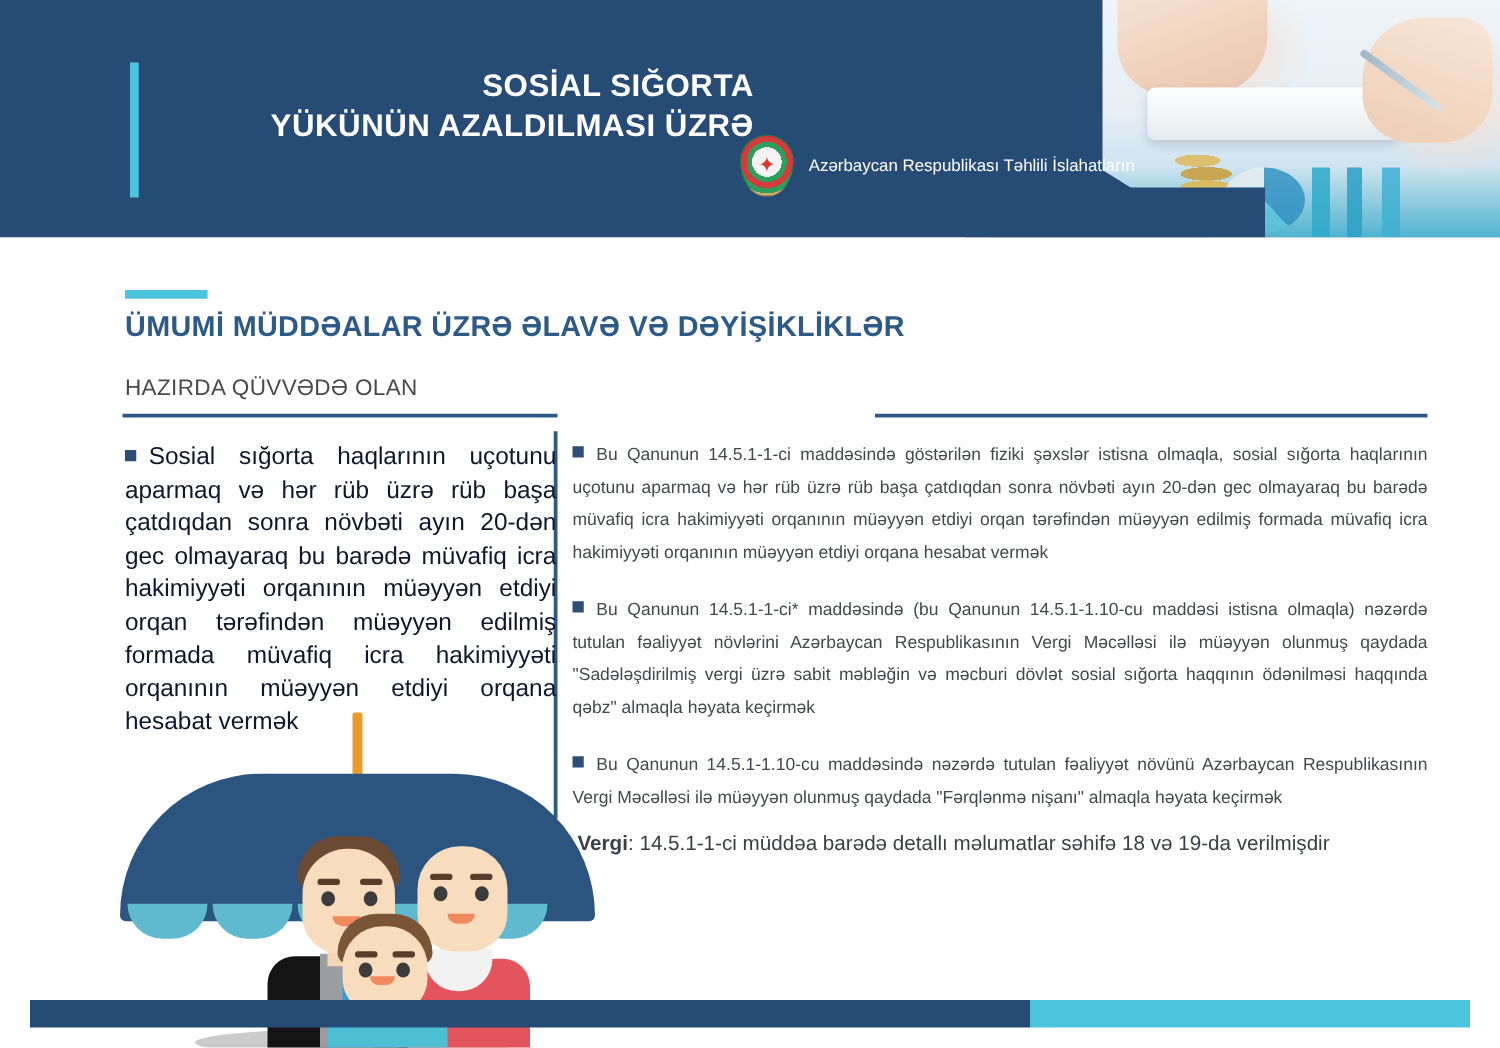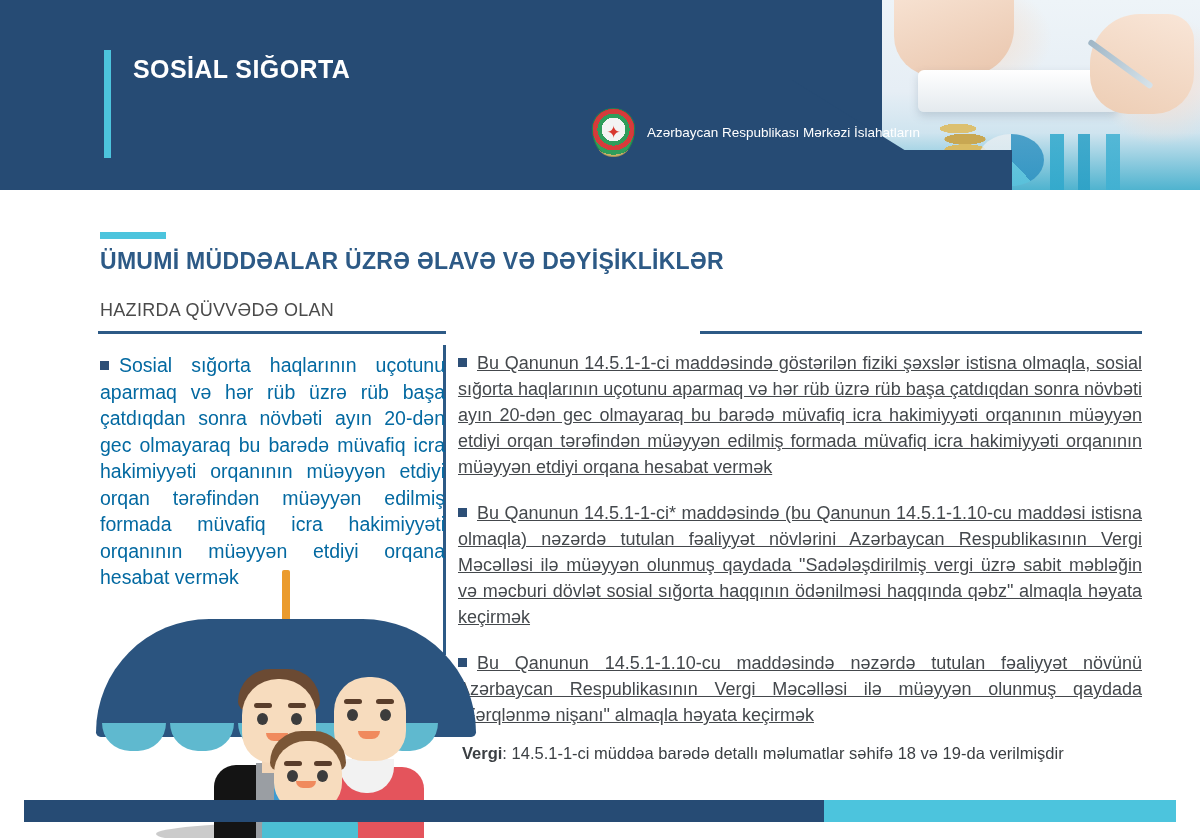--- a/index.html
+++ b/index.html
@@ -81,20 +81,21 @@
   }
   #header-title{
     position:absolute;left:133px;top:53px;width:470px;
     color:#ffffff;
     font-weight:bold;
     font-size:25px;
     line-height:32px;
     letter-spacing:.4px;
     text-transform:uppercase;
     font-stretch:condensed;
+    text-align:right;
   }
   #header-title div{white-space:nowrap;}
 
   
   #org-block{
     position:absolute;left:592px;top:108px;display:flex;align-items:center;gap:12px;
   }
   #org-emblem{
     width:43px;height:49px;position:relative;
   }
@@ -144,32 +145,31 @@
   }
 
   
   #v-divider{
     position:absolute;left:443px;top:155px;width:3px;height:310px;background:#2d5a86;
   }
 
   
   #left-body{
     position:absolute;left:100px;top:162px;width:345px;
-    color:#0369a1;font-size:19.5px;line-height:26.5px;
+    color:#0f172a;font-size:19.5px;line-height:26.5px;
     text-align:justify;
   }
   
   #right-body{
     position:absolute;left:458px;top:160px;width:684px;
     color:#44484c;
   }
   .para{
-    font-size:18px;line-height:26px;text-align:justify;margin-bottom:20px;
+    font-size:14px;line-height:26px;text-align:justify;margin-bottom:20px;
     position:relative;
-    text-decoration:underline;
   }
   .bullet{
     display:inline-block;width:9px;height:9px;background:#2d4f77;
     margin-right:10px;vertical-align:2px;
   }
   #note{
     font-size:16.5px;line-height:22px;color:#3b3f43;margin-top:-6px;padding-left:4px;
   }
   #note b{font-weight:bold;}
 
@@ -236,29 +236,30 @@
     <div id="photo-chartbars"></div>
     <div id="photo-hand-right"></div>
     <div id="photo-pen"></div>
   </div>
   <div id="header-wedge"></div>
   <div id="header-wedge2"></div>
 
   <div id="title-accent"></div>
   <div id="header-title">
     <div>SOSİAL SIĞORTA</div>
+    <div>YÜKÜNÜN AZALDILMASI ÜZRƏ</div>
   </div>
 
   <div id="org-block">
     <div id="org-emblem">
       <div class="emblem-shield"></div>
       <div class="emblem-star">✦</div>
     </div>
     <div id="org-text">
-      <div>Azərbaycan Respublikası Mərkəzi İslahatların</div>
+      <div>Azərbaycan Respublikası Təhlili İslahatların</div>
     </div>
   </div>
 </div>
 
 <div id="main">
 
   <div id="section-tick"></div>
   <div id="left-col-head">HAZIRDA QÜVVƏDƏ OLAN</div>
 
   <div id="section-title">ÜMUMİ MÜDDƏALAR ÜZRƏ ƏLAVƏ VƏ DƏYİŞİKLİKLƏR</div>

